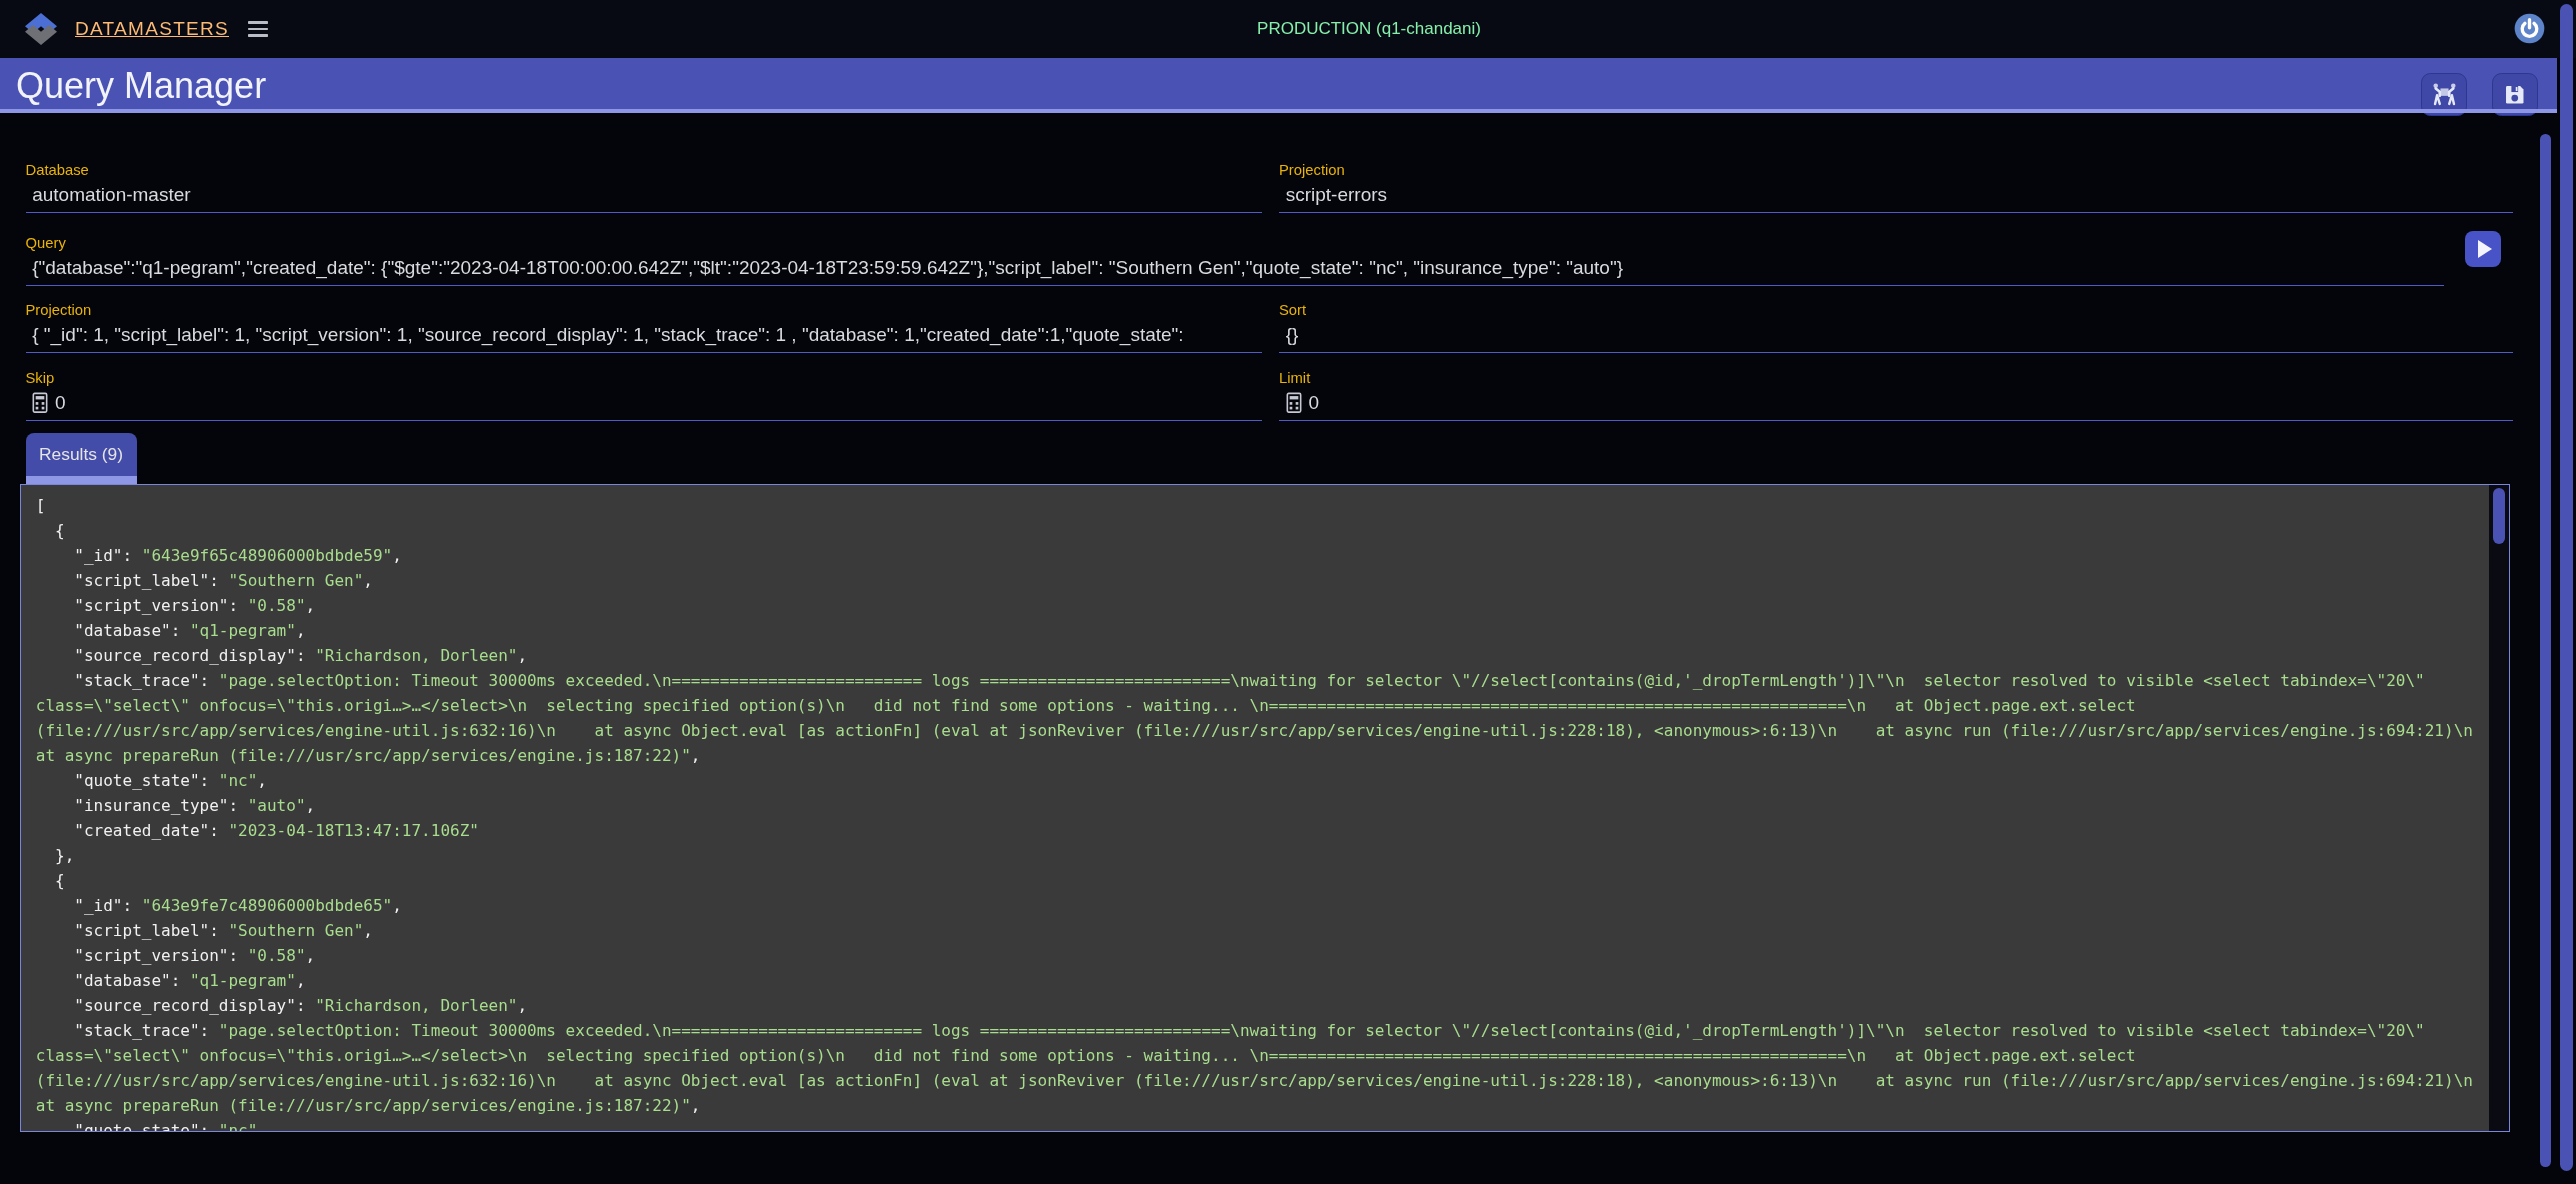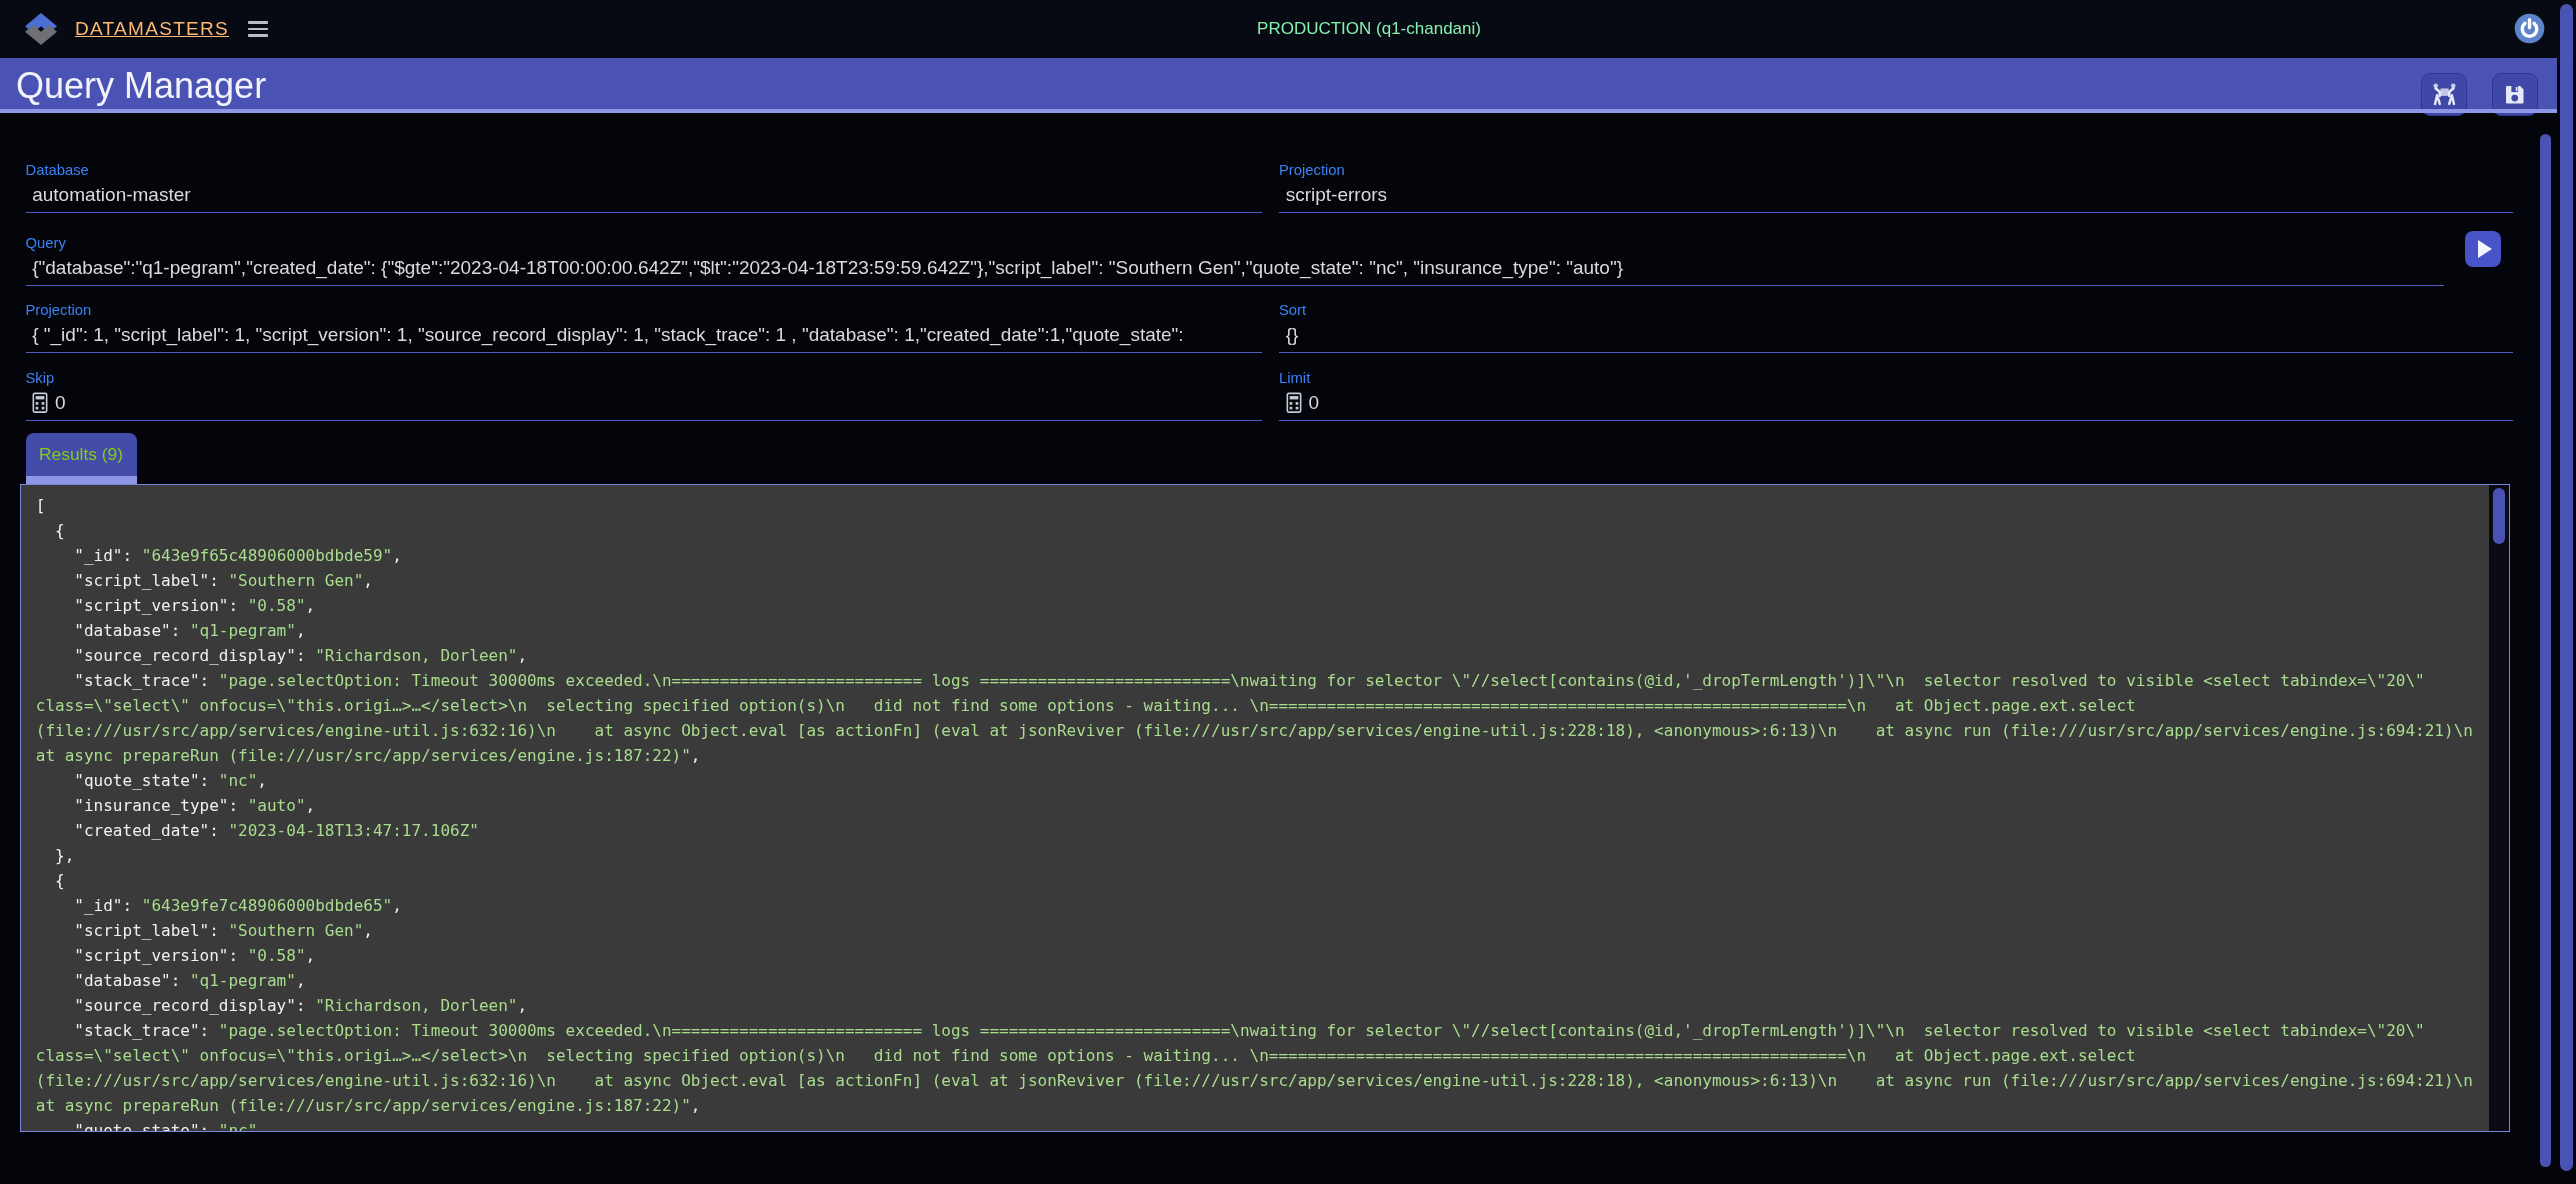--- a/index.html
+++ b/index.html
@@ -20,39 +20,39 @@
   #pageheader h1{margin:0;position:absolute;left:16px;top:50%;transform:translateY(-50%);
                  color:#f2f3fb;font-size:36px;font-weight:400;}
   .hdr-btn{position:absolute;top:14.8px;width:46px;height:43px;border-radius:9.4px;background:#3f48a6;
            border:1.3px solid #2d378f;display:flex;align-items:center;justify-content:center;cursor:pointer;padding:0;}
   #btn-share{left:2421px;}
   #btn-save{left:2492px;}
   .hdr-strip{position:absolute;left:0;bottom:0;width:100%;height:4px;background:#8d97e6;}
 
   
   .field{position:absolute;border-bottom:1.3px solid #505bc4;height:50px;overflow:hidden;}
-  .flabel{color:#3b82f6;font-size:14.8px;line-height:16px;margin-bottom:5.4px;}
+  .flabel{color:#eab308;font-size:14.8px;line-height:16px;margin-bottom:5.4px;}
   .fvalue{color:#d9dadf;font-size:19px;line-height:23px;padding-left:6.7px;white-space:nowrap;overflow:hidden;
           display:flex;align-items:center;gap:6.7px;}
   #f-database{left:25.5px;top:162px;width:1236px;}
   #f-collection{left:1279px;top:162px;width:1234px;}
   #f-query{left:25.5px;top:235px;width:2418px;}
   #f-projection{left:25.5px;top:302px;width:1236px;}
   #f-sort{left:1279px;top:302px;width:1234px;}
   #f-skip{left:25.5px;top:370px;width:1236px;}
   #f-limit{left:1279px;top:370px;width:1234px;}
 
   #run-btn{position:absolute;left:2465px;top:231px;width:36px;height:36px;border-radius:8px;
            background:#4753c6;border:none;cursor:pointer;display:flex;align-items:center;justify-content:center;padding:0;}
   #run-btn .tri{width:0;height:0;border-left:14.8px solid #f4f5fc;border-top:9.4px solid transparent;
                 border-bottom:9.4px solid transparent;margin-left:4px;}
 
   
   #tab-results{position:absolute;left:25.5px;top:433px;width:111px;height:43px;background:#434ca8;
-               border-radius:8px 8px 0 0;color:#84cc16;font-size:17.4px;display:flex;align-items:center;
+               border-radius:8px 8px 0 0;color:#e5e5e5;font-size:17.4px;display:flex;align-items:center;
                justify-content:center;cursor:pointer;}
   #tab-strip{position:absolute;left:25.5px;top:476px;width:111px;height:8px;background:#8d97e6;}
 
   
   #results-panel{position:absolute;left:20px;top:484px;width:2490px;height:648px;background:#3a3a3a;
                  border:0.7px solid #7a85dc;box-sizing:border-box;overflow:hidden;}
   #results-json{position:absolute;left:0;top:0;right:20px;bottom:0;margin:0;overflow:hidden;
                 padding:8px 6.7px 0 14.8px;font-family:"DejaVu Sans Mono",monospace;font-size:16px;
                 line-height:25px;white-space:pre-wrap;}
   .jk{color:var(--json-key,#f1f1f1);}

